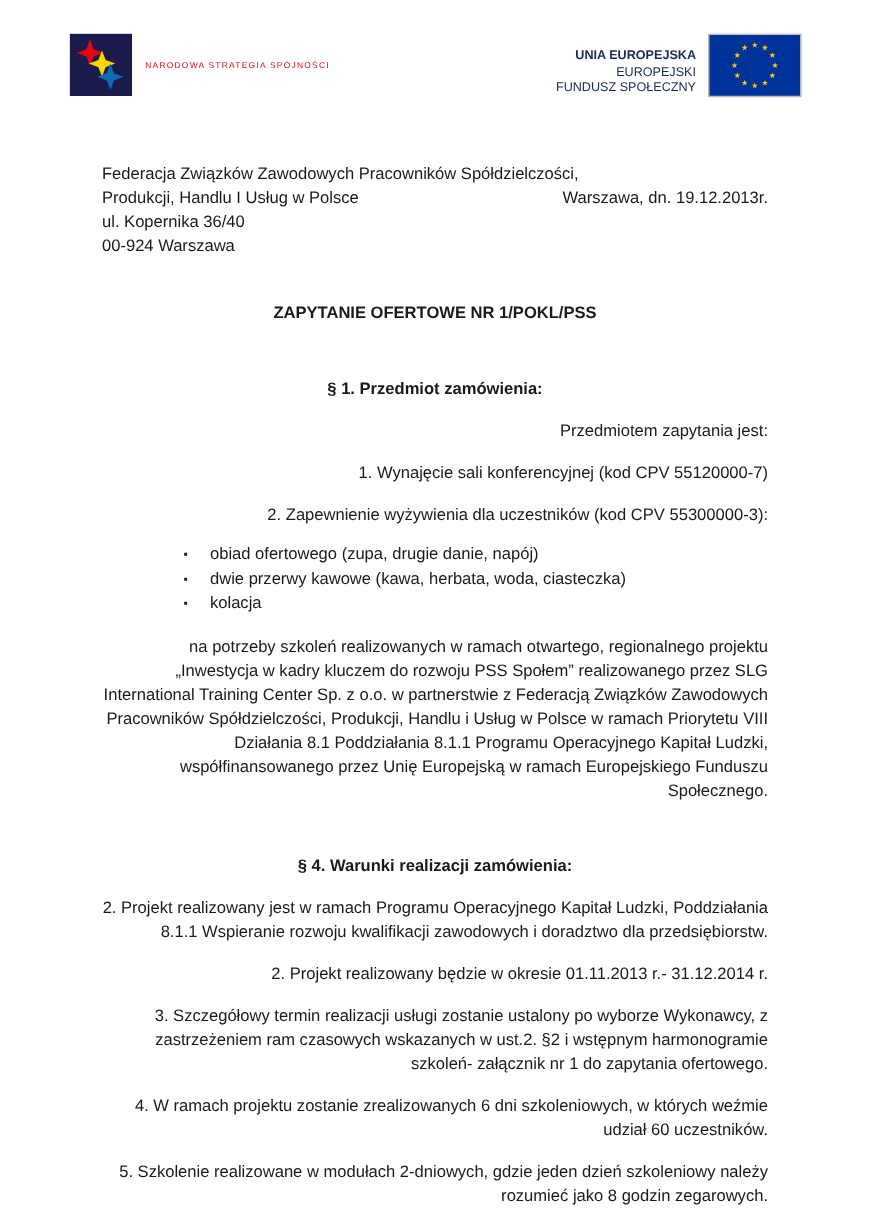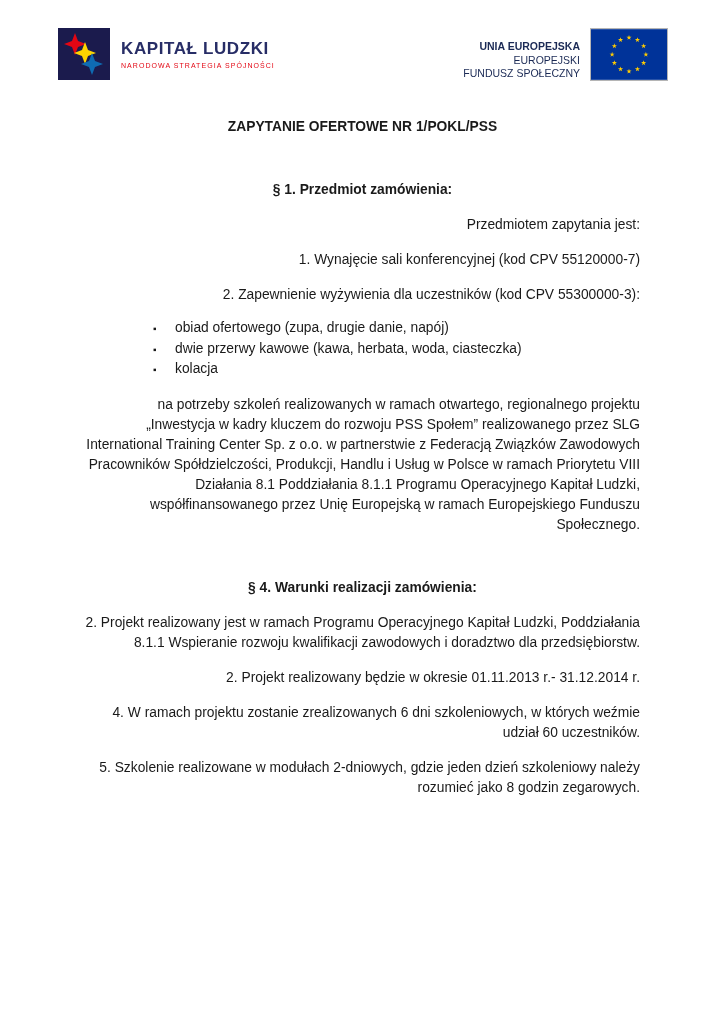--- a/index.html
+++ b/index.html
@@ -66,21 +66,20 @@
   <div class="logos">
 
     <div class="kl-logo">
       <svg class="kl-mark" viewBox="0 0 52 52">
         <rect width="52" height="52" fill="#1b1b4d"></rect>
         <polygon fill="#e30613" points="17,5 20,13 28,16 20,19 17,27 14,19 6,16 14,13"></polygon>
         <polygon fill="#ffd500" points="27,14 30,22 38,25 30,28 27,36 24,28 16,25 24,22"></polygon>
         <polygon fill="#0f6bb2" points="34,25 37,33 45,36 37,39 34,47 31,39 23,36 31,33"></polygon>
       </svg>
       <div>
-        <div class="kl-title">KAPITAŁ LUDZKI</div>
         <div class="kl-sub">NARODOWA STRATEGIA SPÓJNOŚCI</div>
       </div>
     </div>
 
     <div class="eu-logo">
       <div class="eu-text">
         <div class="bold">UNIA EUROPEJSKA</div>
         <div>EUROPEJSKI</div>
         <div>FUNDUSZ SPOŁECZNY</div>
       </div>
@@ -101,20 +100,29 @@
         <use href="#star" transform="translate(25,30)"></use>
         <use href="#star" transform="translate(27.68,20)"></use>
         <use href="#star" transform="translate(35,12.68)"></use>
       </svg>
     </div>
 
   </div>
 
   <div class="content">
 
+    <div class="sender-block">
+      <div>Federacja Związków Zawodowych Pracowników Spółdzielczości,</div>
+      <div class="sender-row">
+        <div>Produkcji, Handlu  I Usług w Polsce</div>
+        <div>Warszawa, dn. 19.12.2013r.</div>
+      </div>
+      <div>ul. Kopernika 36/40</div>
+      <div>00-924 Warszawa</div>
+    </div>
 
     <div class="doc-title">ZAPYTANIE OFERTOWE NR 1/POKL/PSS</div>
 
     <div class="section-heading">§ 1. Przedmiot zamówienia:</div>
 
     <p class="para">Przedmiotem zapytania jest:</p>
 
     <p class="para">1. Wynajęcie sali konferencyjnej (kod CPV 55120000-7)</p>
 
     <p class="para">2.  Zapewnienie wyżywienia dla uczestników (kod CPV 55300000-3):</p>
@@ -125,18 +133,19 @@
       <li><span class="sq">▪</span><span>kolacja</span></li>
     </ul>
 
 
     <p class="para justify">na potrzeby szkoleń realizowanych w ramach otwartego, regionalnego projektu „Inwestycja w kadry kluczem do rozwoju PSS Społem” realizowanego przez  SLG International Training Center Sp. z o.o. w partnerstwie z Federacją Związków Zawodowych Pracowników Spółdzielczości, Produkcji, Handlu i Usług w Polsce w ramach Priorytetu VIII Działania 8.1 Poddziałania 8.1.1 Programu Operacyjnego Kapitał Ludzki, współfinansowanego przez Unię Europejską w ramach Europejskiego Funduszu Społecznego.</p>
 
     <div class="section-heading">§ 4. Warunki realizacji zamówienia:</div>
 
     <p class="para justify">2. Projekt realizowany jest w ramach Programu Operacyjnego Kapitał Ludzki, Poddziałania 8.1.1 Wspieranie rozwoju kwalifikacji zawodowych i doradztwo dla przedsiębiorstw.</p>
     <p class="para justify">2. Projekt realizowany będzie w okresie 01.11.2013 r.- 31.12.2014 r.</p>
+    <p class="para justify">3. Szczegółowy termin realizacji usługi zostanie ustalony po wyborze Wykonawcy, z zastrzeżeniem ram czasowych wskazanych w ust.2.  §2 i wstępnym harmonogramie szkoleń- załącznik nr 1 do zapytania ofertowego.</p>
     <p class="para justify">4. W ramach projektu zostanie zrealizowanych 6 dni szkoleniowych, w których weźmie udział 60 uczestników.</p>
     <p class="para justify">5. Szkolenie realizowane w modułach 2-dniowych, gdzie jeden dzień szkoleniowy należy rozumieć jako 8 godzin zegarowych.</p>
 
   </div>
 
 </div>
 
 </body></html>

